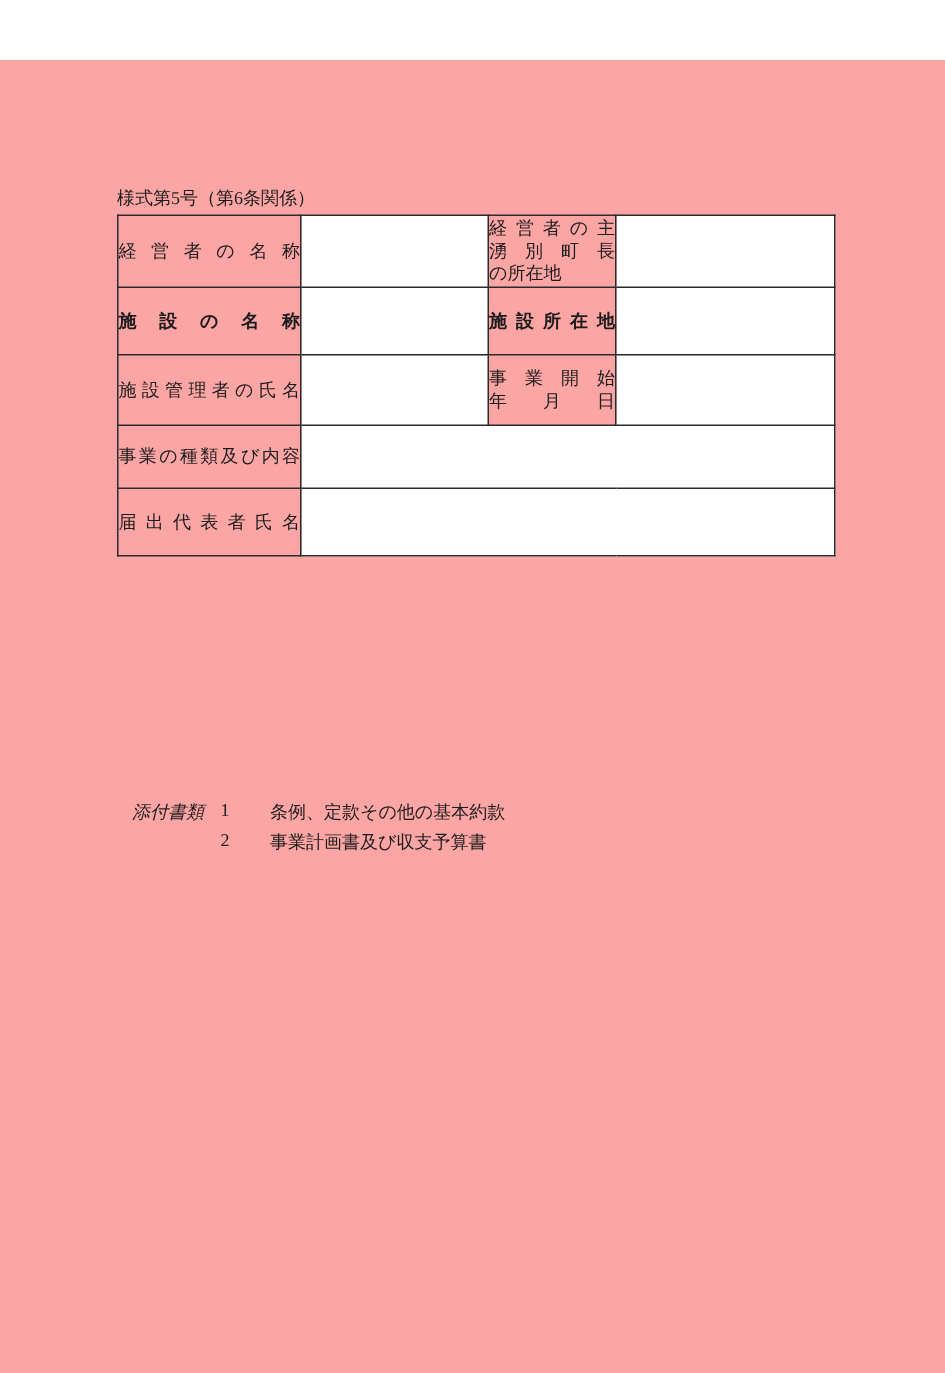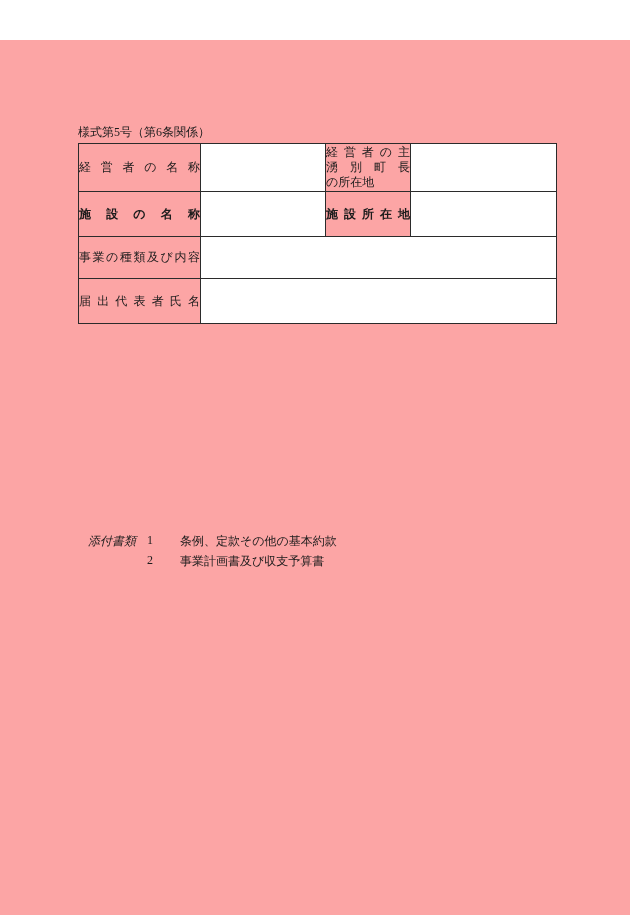--- a/index.html
+++ b/index.html
@@ -79,20 +79,31 @@
         </div>
       </td>
       <td class="val"></td>
     </tr>
     <tr class="r2">
       <td class="lbl">施設の名称</td>
       <td class="val"></td>
       <td class="lbl3">施設所在地</td>
       <td class="val"></td>
     </tr>
+    <tr class="r3">
+      <td class="lbl">施設管理者の氏名</td>
+      <td class="val"></td>
+      <td class="lbl3">
+        <div class="lines">
+          <div>事業開始</div>
+          <div>年月日</div>
+        </div>
+      </td>
+      <td class="val"></td>
+    </tr>
     <tr class="r4">
       <td class="lbl">事業の種類及び内容</td>
       <td class="val" colspan="3"></td>
     </tr>
     <tr class="r5">
       <td class="lbl">届出代表者氏名</td>
       <td class="val" colspan="3"></td>
     </tr>
   </tbody>
     </table>

